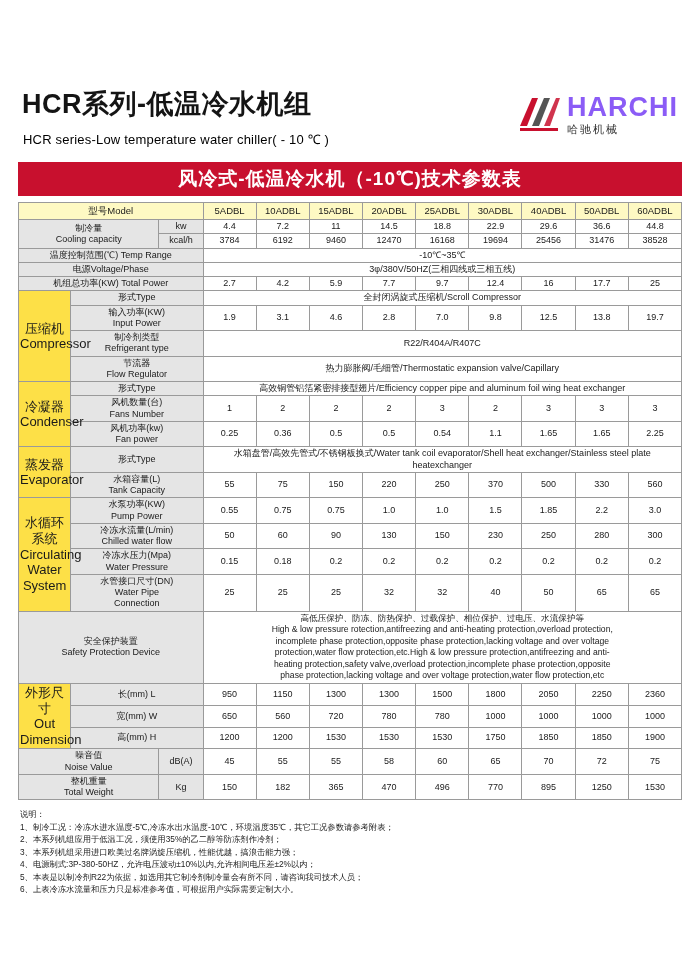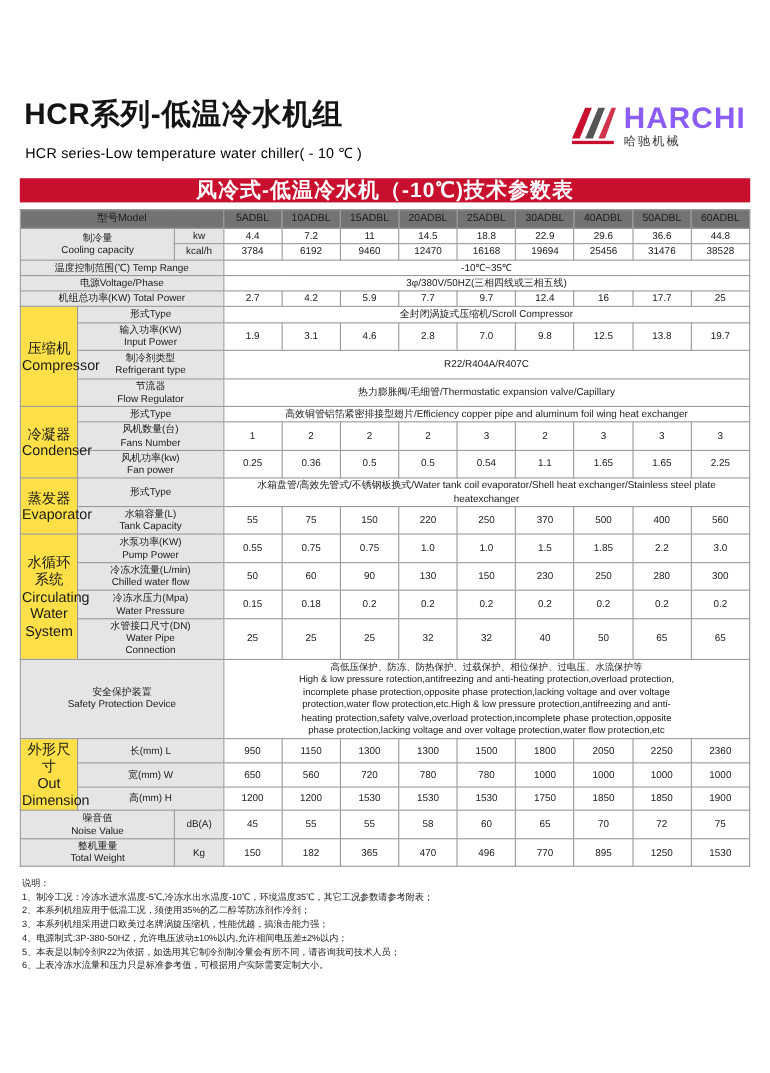--- a/index.html
+++ b/index.html
@@ -56,21 +56,21 @@
     font-size: 13px;
     margin: 0 0 14px 5px;
     color: #000000;
     letter-spacing: 0.2px;
   }
 
   
   .banner {
     background: #c8102e;
     color: #fff;
-    height: 22px;
+    height: 34px;
     display: flex;
     align-items: center;
     justify-content: center;
     font-size: 19px;
     font-weight: bold;
     letter-spacing: 1px;
     margin-bottom: 6px;
   }
 
   
@@ -82,21 +82,21 @@
     line-height: 1.25;
   }
   table.spec td, table.spec th {
     border: 1px solid #9a9a9a;
     text-align: center;
     vertical-align: middle;
     padding: 1px 1px;
     font-weight: normal;
   }
   .hdr-row td {
-    background: #737373;
+    background: #fef9c3;
     font-weight: bold;
     font-size: 9.5px;
     height: 17px;
   }
   .lbl { background: #e5e5e5; }
   .safety-text {
     text-align: left;
     padding: 3px 5px;
     font-size: 8.6px;
     line-height: 1.35;
@@ -279,21 +279,21 @@
         </tr>
         <tr>
           <td colspan="2" class="lbl">水箱容量(L)<br>Tank Capacity</td>
           <td>55</td>
           <td>75</td>
           <td>150</td>
           <td>220</td>
           <td>250</td>
           <td>370</td>
           <td>500</td>
-          <td>400</td>
+          <td>330</td>
           <td>560</td>
         </tr>
         <tr>
           <td rowspan="4" class="grp-label">水循环系统<br>Circulating<br>Water System</td>
           <td colspan="2" class="lbl">水泵功率(KW)<br>Pump Power</td>
           <td>0.55</td>
           <td>0.75</td>
           <td>0.75</td>
           <td>1.0</td>
           <td>1.0</td>

